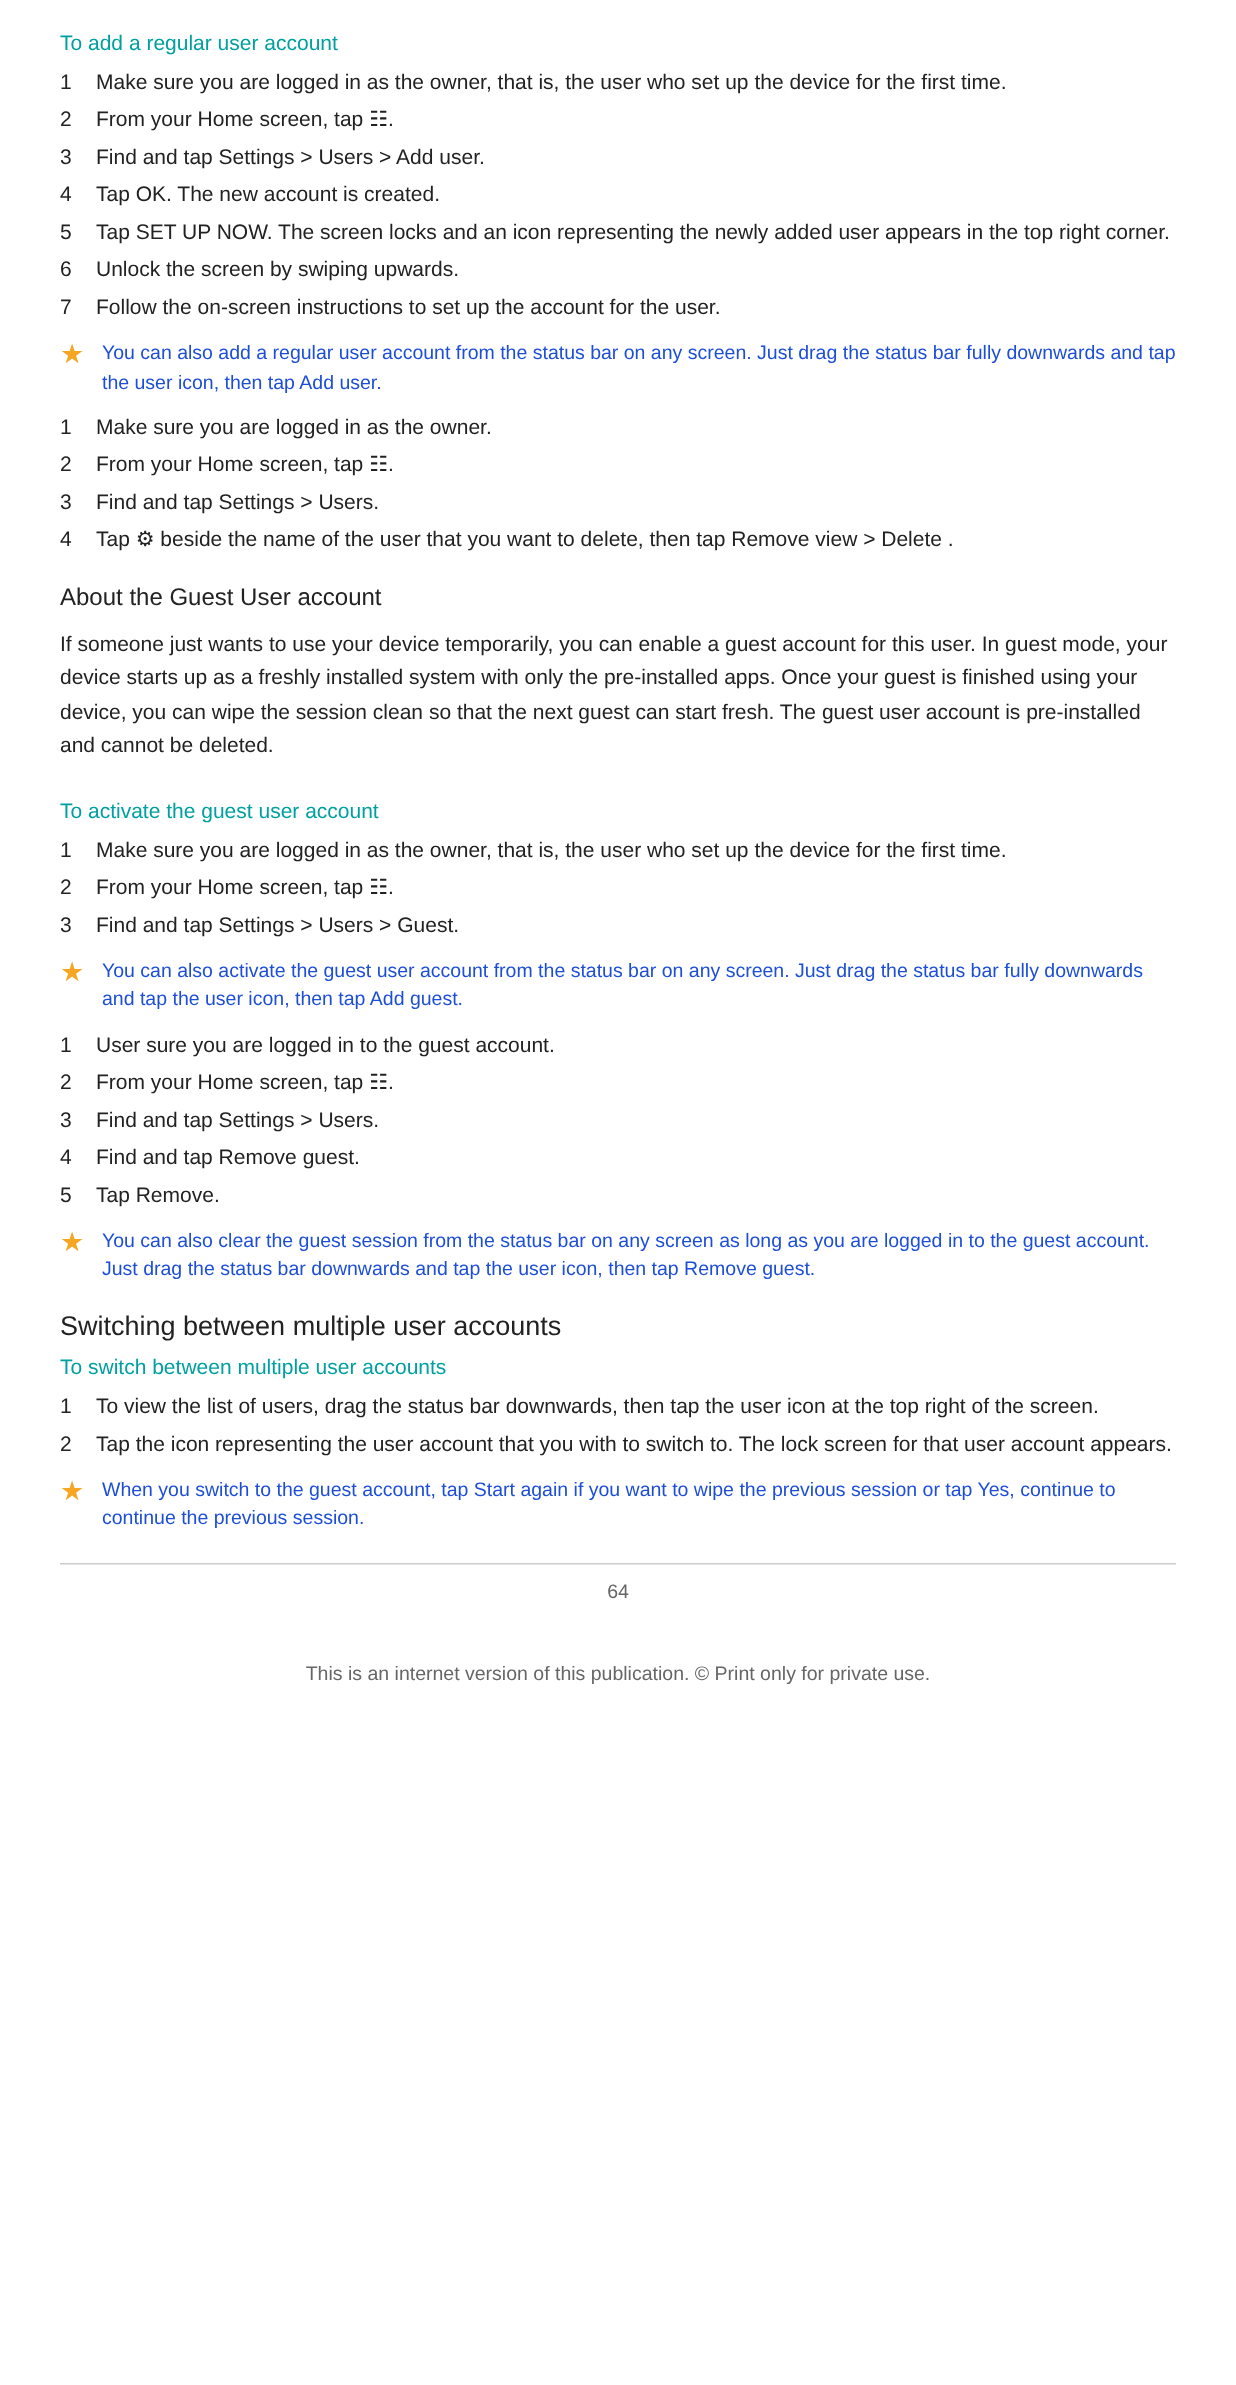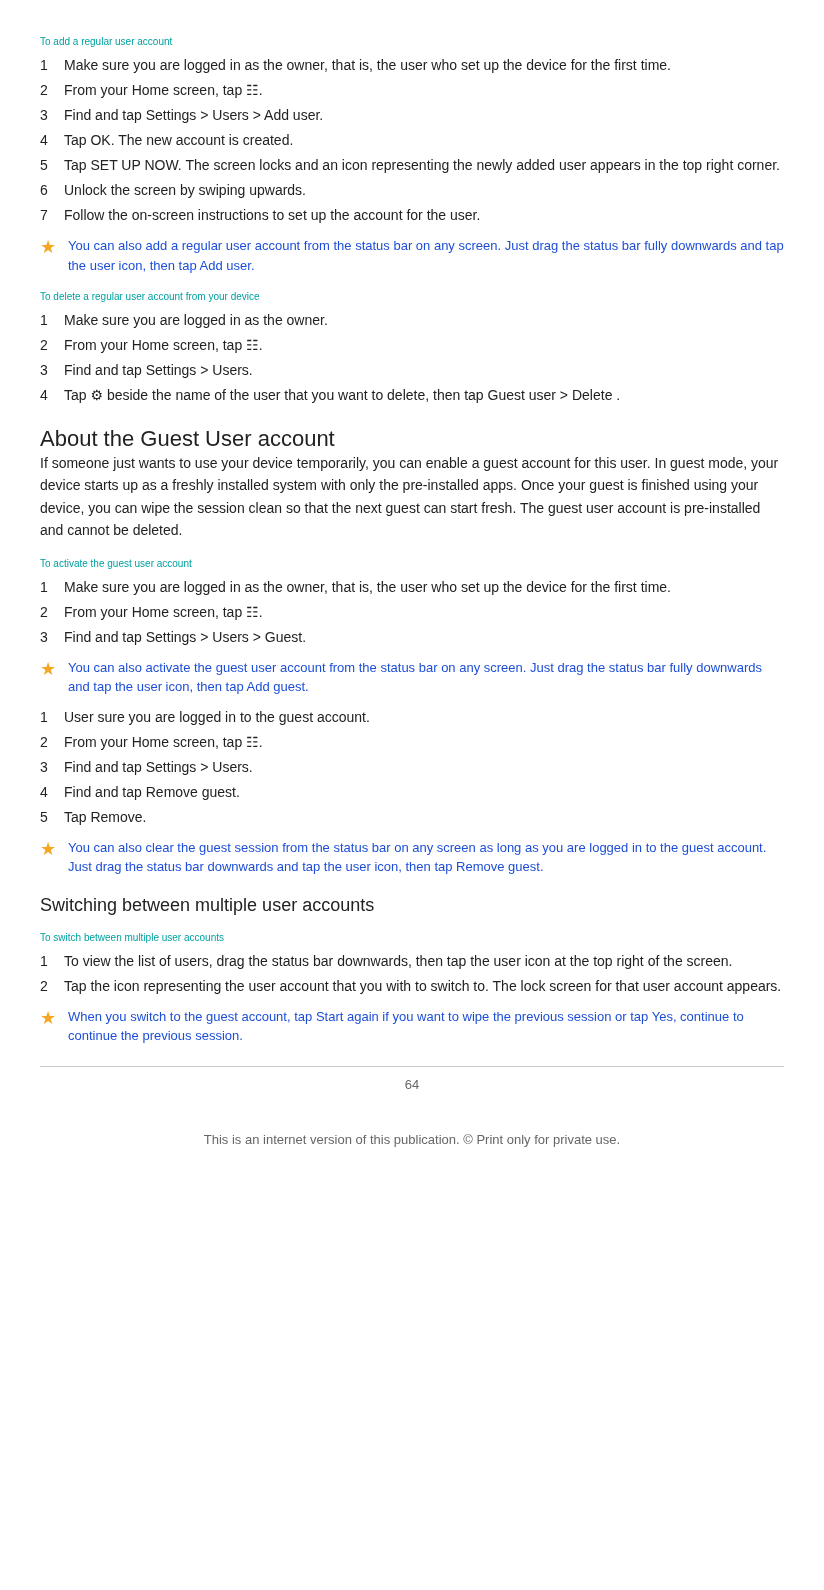--- a/index.html
+++ b/index.html
@@ -7,29 +7,29 @@
       font-family: Arial, sans-serif;
       font-size: 14px;
       color: #222;
       background: #fff;
       width: 824px;
       min-height: 1590px;
       padding: 20px 40px 40px 40px;
     }
     .section-title {
       color: #00a0a0;
-      font-size: 10px;
+      font-size: 14px;
       margin-bottom: 8px;
-      margin-top: 16px;
     }
     .big-heading {
-      font-size: 22px;
+      font-size: 16px;
       font-weight: normal;
       color: #222;
       margin-top: 20px;
+      margin-bottom: 10px;
     }
     .medium-heading {
       font-size: 18px;
       font-weight: normal;
       color: #222;
       margin-top: 18px;
       margin-bottom: 8px;
     }
     ol {
       margin-left: 0;
@@ -67,21 +67,21 @@
       margin-top: 0;
     }
     .tip-text {
       font-size: 13px;
       color: #1d4ed8;
       line-height: 1.5;
     }
     .body-para {
       font-size: 14px;
       line-height: 1.6;
-      margin-bottom: 12px;
+      margin-bottom: 24px;
       color: #222;
     }
     .page-footer {
       text-align: center;
       margin-top: 40px;
       color: #666;
       font-size: 13px;
     }
     .page-num {
       font-size: 13px;
@@ -130,37 +130,36 @@
         <span class="content">Follow the on-screen instructions to set up the account for the user.</span>
       </li>
   </ol>
   <div class="tip-box">
     <span class="tip-icon">★</span>
     <span class="tip-text">You can also add a regular user account from the status bar on any screen. Just drag the status bar fully downwards and tap the user icon, then tap <span class="bold">Add user</span>.</span>
   </div>
 </div>
 
 <div>
-  <div class="section-title">To delete a regular user account from your device</div>
   <ol>
     <li>
         <span class="num">1</span>
         <span class="content">Make sure you are logged in as the owner.</span>
       </li>
     <li>
         <span class="num">2</span>
         <span class="content">From your <span class="bold">Home screen</span>, tap <span class="bold">☷</span>.</span>
       </li>
     <li>
         <span class="num">3</span>
         <span class="content">Find and tap <span class="bold">Settings</span> &gt; <span class="bold">Users</span>.</span>
       </li>
     <li>
         <span class="num">4</span>
-        <span class="content">Tap ⚙ beside the name of the user that you want to delete, then tap <span class="bold">Guest user</span> &gt; <span class="bold">Delete</span> .</span>
+        <span class="content">Tap ⚙ beside the name of the user that you want to delete, then tap <span class="bold">Remove view</span> &gt; <span class="bold">Delete</span> .</span>
       </li>
   </ol>
 </div>
 
 <div>
   <div class="big-heading">About the Guest User account</div>
   <p class="body-para">If someone just wants to use your device temporarily, you can enable a guest account for this user. In guest mode, your device starts up as a freshly installed system with only the pre-installed apps. Once your guest is finished using your device, you can wipe the session clean so that the next guest can start fresh. The guest user account is pre-installed and cannot be deleted.</p>
 </div>
 
 <div>

